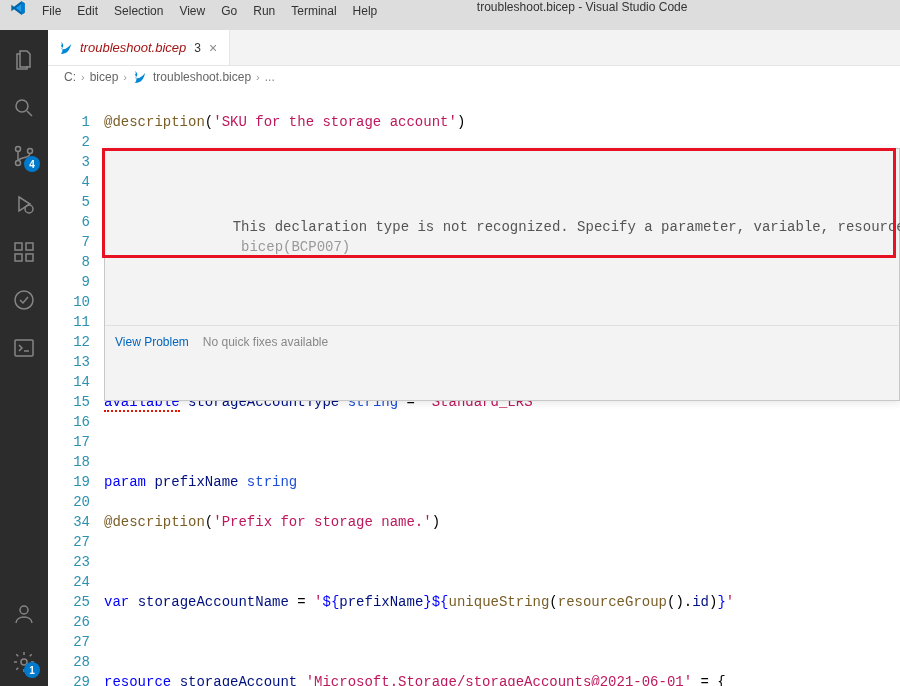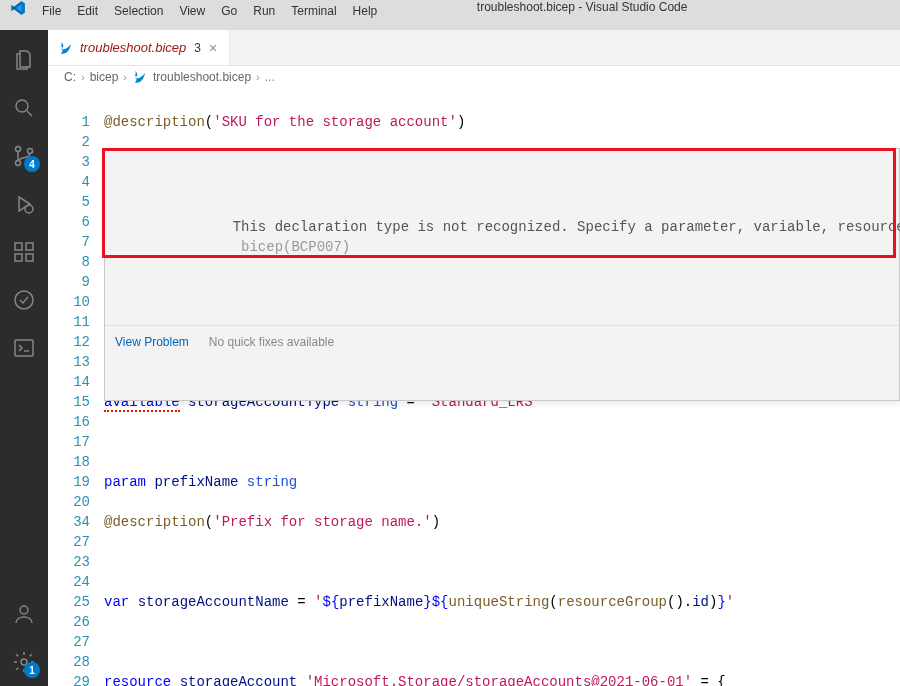--- a/index.html
+++ b/index.html
@@ -43,21 +43,21 @@
   .str{color:#be185d}
   .typ{color:#1d4ed8}
   .id{color:#001080}
   .pun{color:#000}
   .at{color:#795e26}
   .err{border-bottom:2px dotted #e51400}
   
   .popup{position:absolute;left:0px;top:60px;right:0;border:1px solid #c8c8c8;background:#f3f3f3;box-shadow:0 2px 8px rgba(0,0,0,.1);font-family:Consolas,"Courier New",monospace;font-size:14px;line-height:20px}
   .popup .msg{padding:8px 10px;color:#555}
   .popup .msg .src{color:#999}
-  .popup .actions{display:flex;gap:20px;padding:6px 10px 8px;font-family:"Segoe UI",Arial,sans-serif;font-size:12px;border-top:1px solid #e0e0e0}
+  .popup .actions{display:flex;gap:14px;padding:6px 10px 8px;font-family:"Segoe UI",Arial,sans-serif;font-size:12px;border-top:1px solid #e0e0e0}
   .popup .actions .link{color:#0066bf;cursor:pointer}
   .popup .actions .muted{color:#888}
   
   .callout{position:absolute;border:3px solid #e81123;pointer-events:none}
 </style>
 </head>
 <body>
 
 <div class="root">
 

